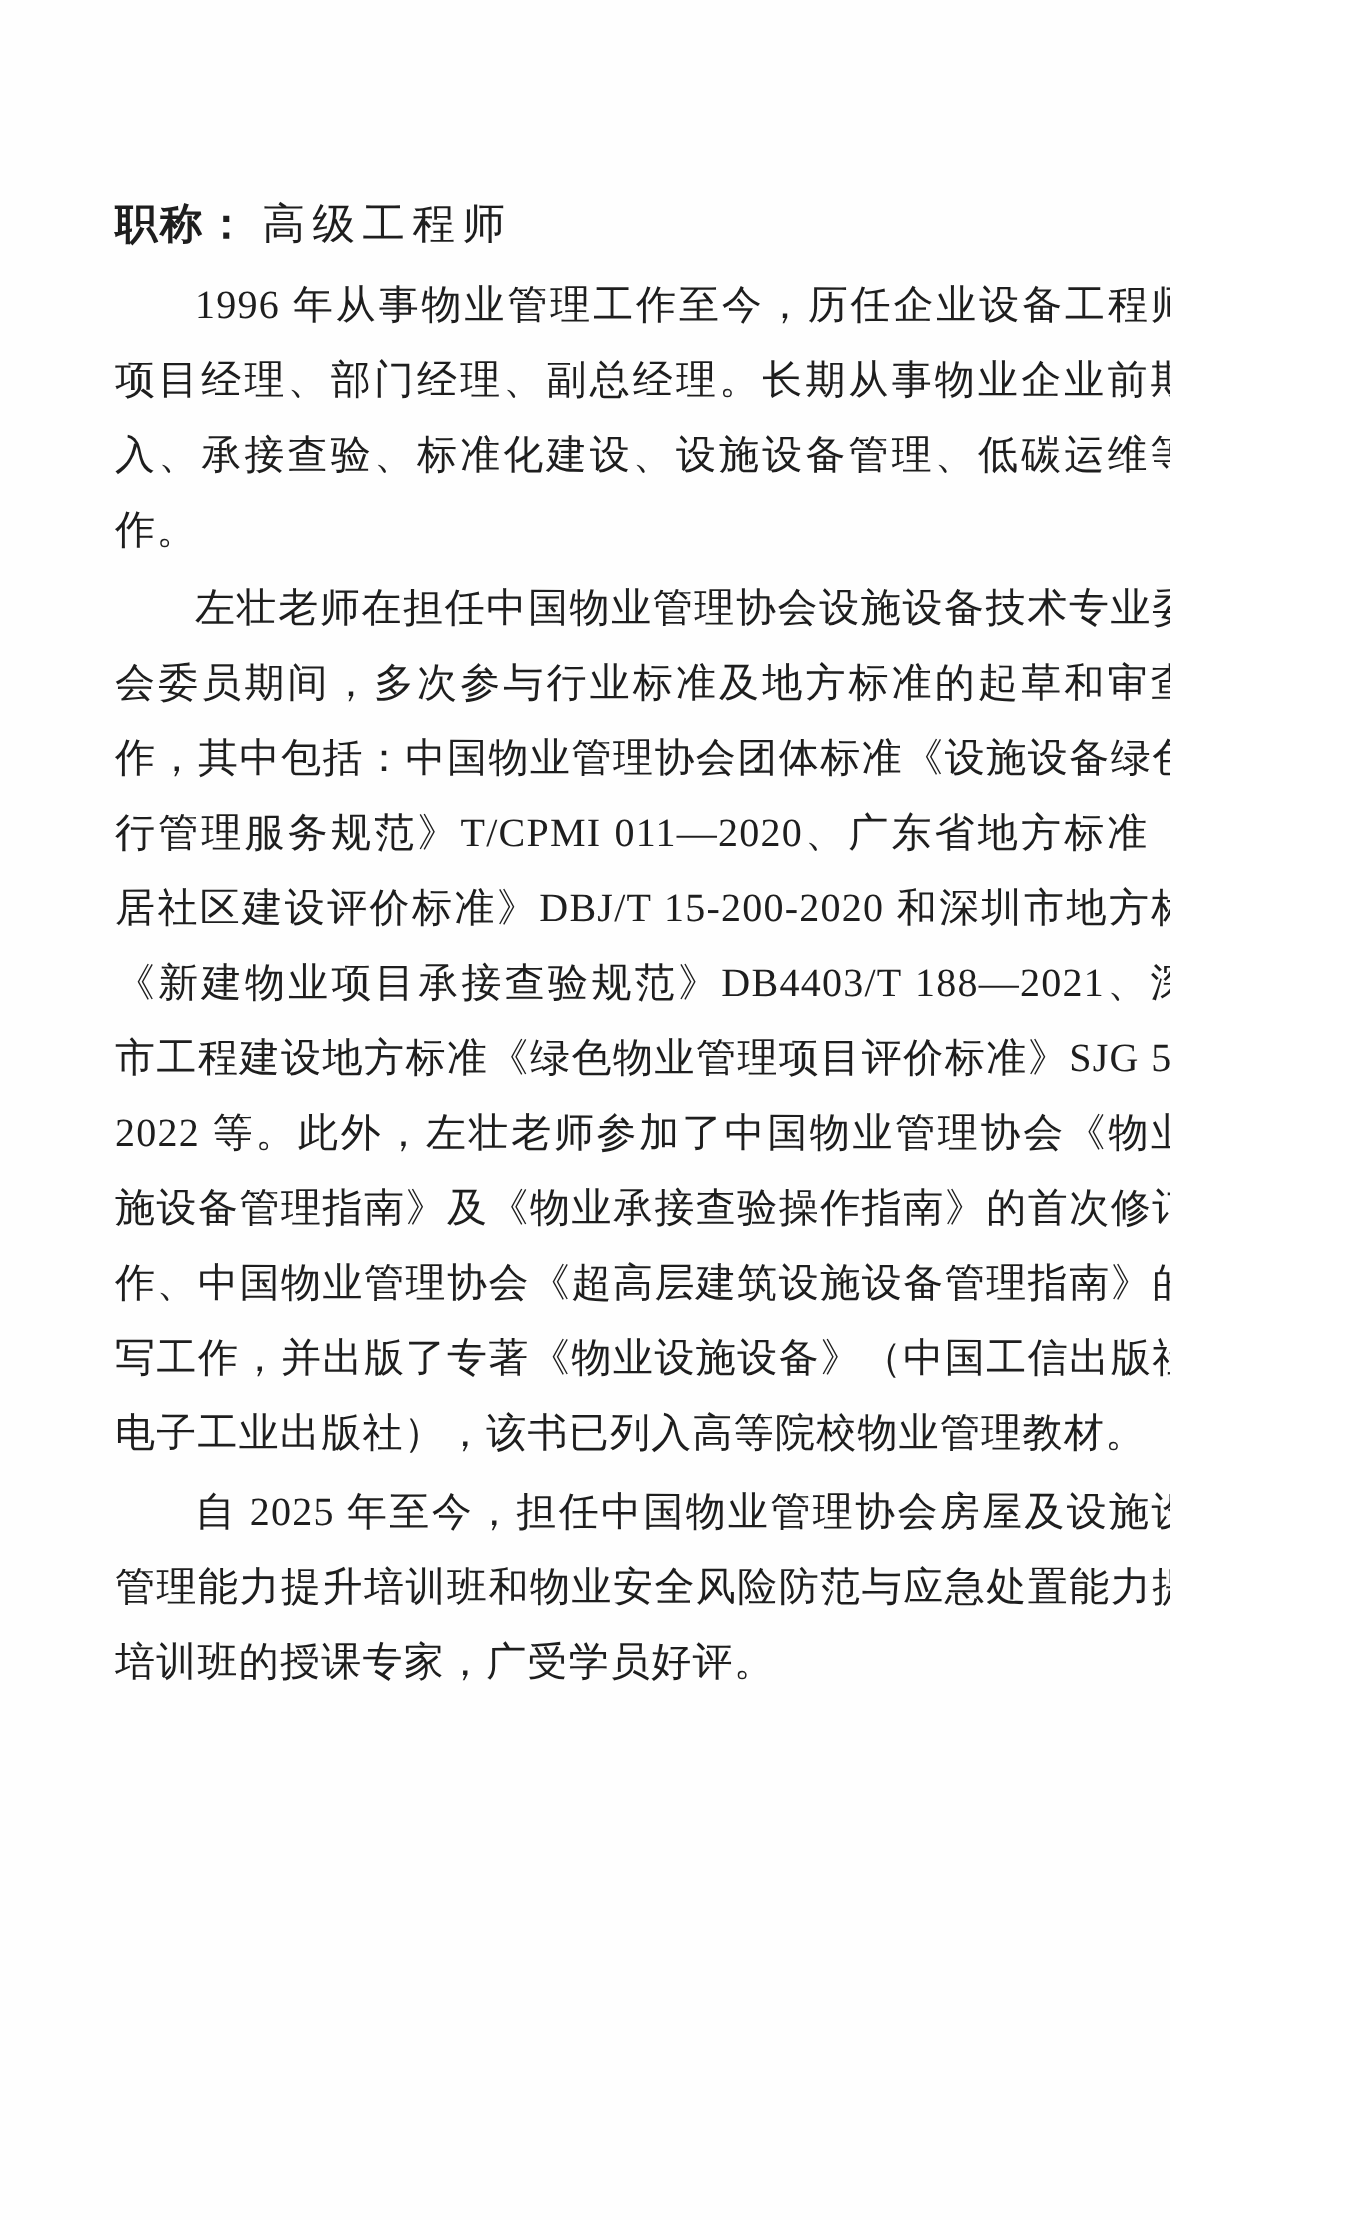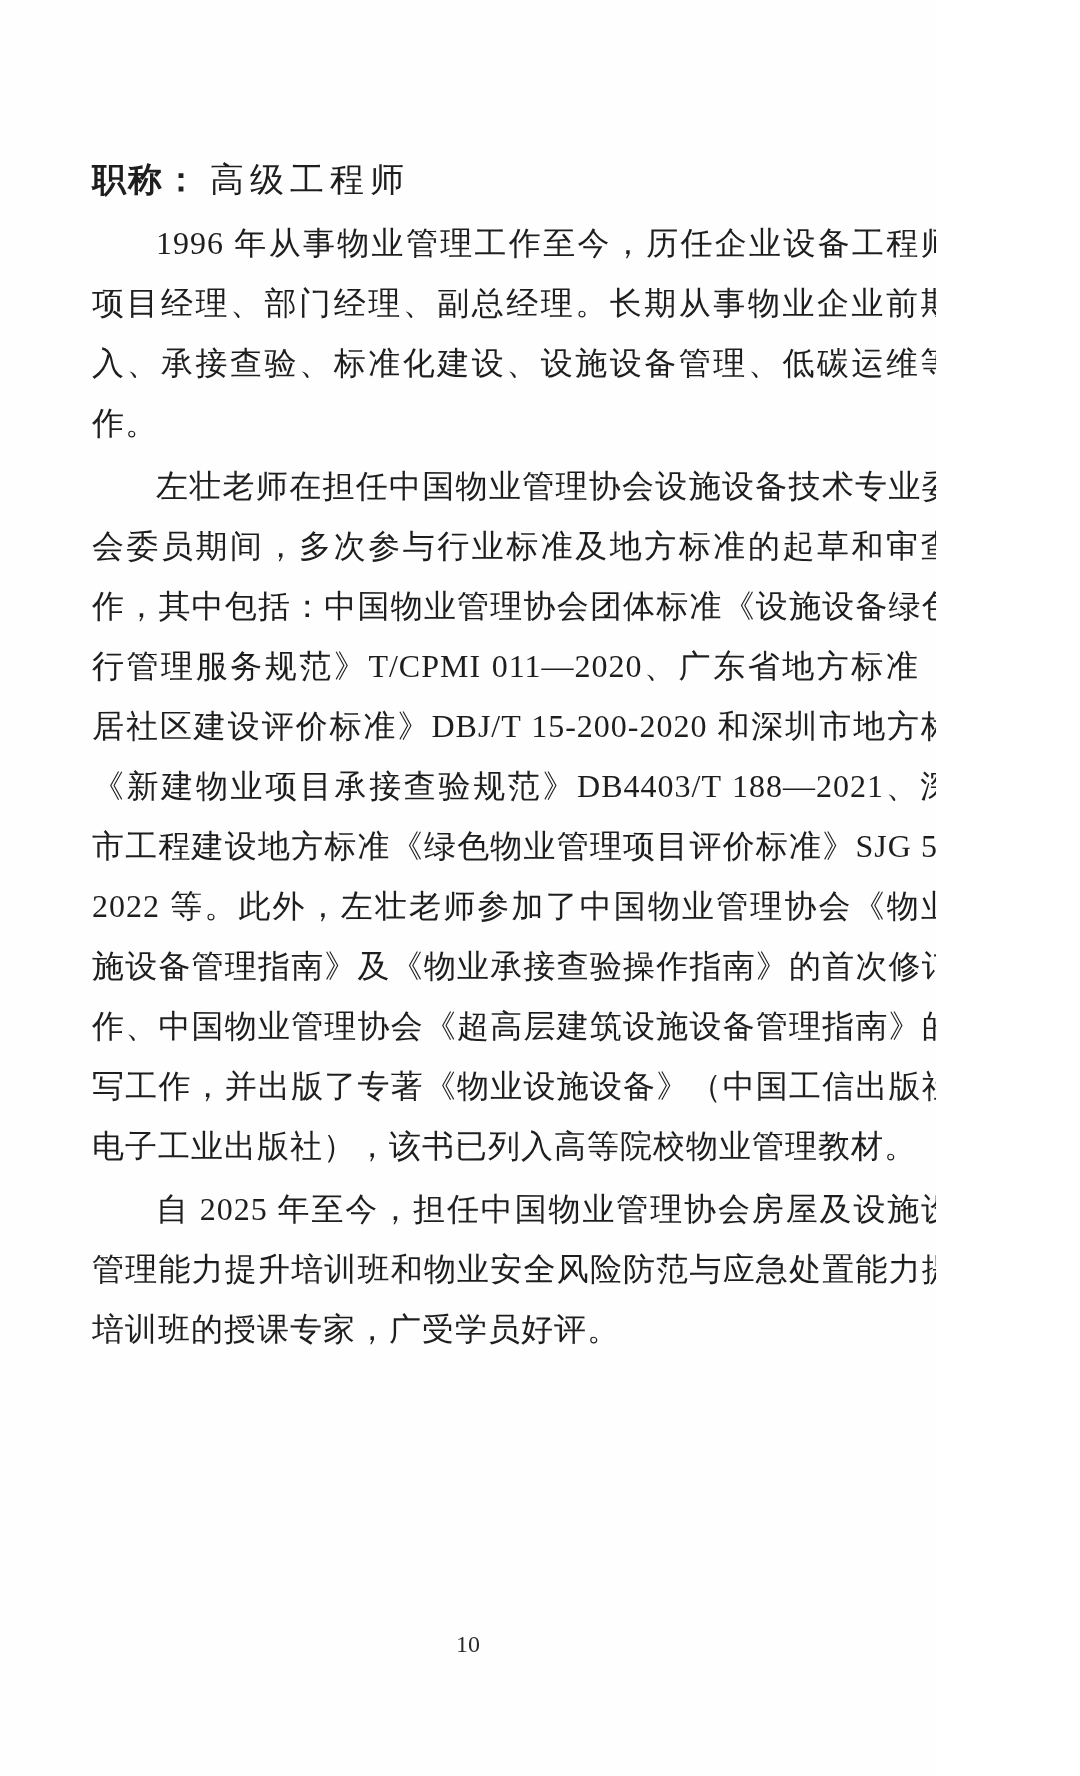--- a/index.html
+++ b/index.html
@@ -65,14 +65,13 @@
 
 
     <p class="para">1996 年从事物业管理工作至今，历任企业设备工程师、项目经理、部门经理、副总经理。长期从事物业企业前期介入、承接查验、标准化建设、设施设备管理、低碳运维等工作。</p>
 
     <p class="para">左壮老师在担任中国物业管理协会设施设备技术专业委员会委员期间，多次参与行业标准及地方标准的起草和审查工作，其中包括：中国物业管理协会团体标准《设施设备绿色运行管理服务规范》T/CPMI 011—2020、广东省地方标准《宜居社区建设评价标准》DBJ/T 15-200-2020 和深圳市地方标准《新建物业项目承接查验规范》DB4403/T 188—2021、深圳市工程建设地方标准《绿色物业管理项目评价标准》SJG 50—2022 等。此外，左壮老师参加了中国物业管理协会《物业设施设备管理指南》及《物业承接查验操作指南》的首次修订工作、中国物业管理协会《超高层建筑设施设备管理指南》的编写工作，并出版了专著《物业设施设备》（中国工信出版社、电子工业出版社），该书已列入高等院校物业管理教材。</p>
 
     <p class="para">自 2025 年至今，担任中国物业管理协会房屋及设施设备管理能力提升培训班和物业安全风险防范与应急处置能力提升培训班的授课专家，广受学员好评。</p>
 
   </div>
 
-  <div class="page-number">10</div>
 </div>
 
 </body></html>

